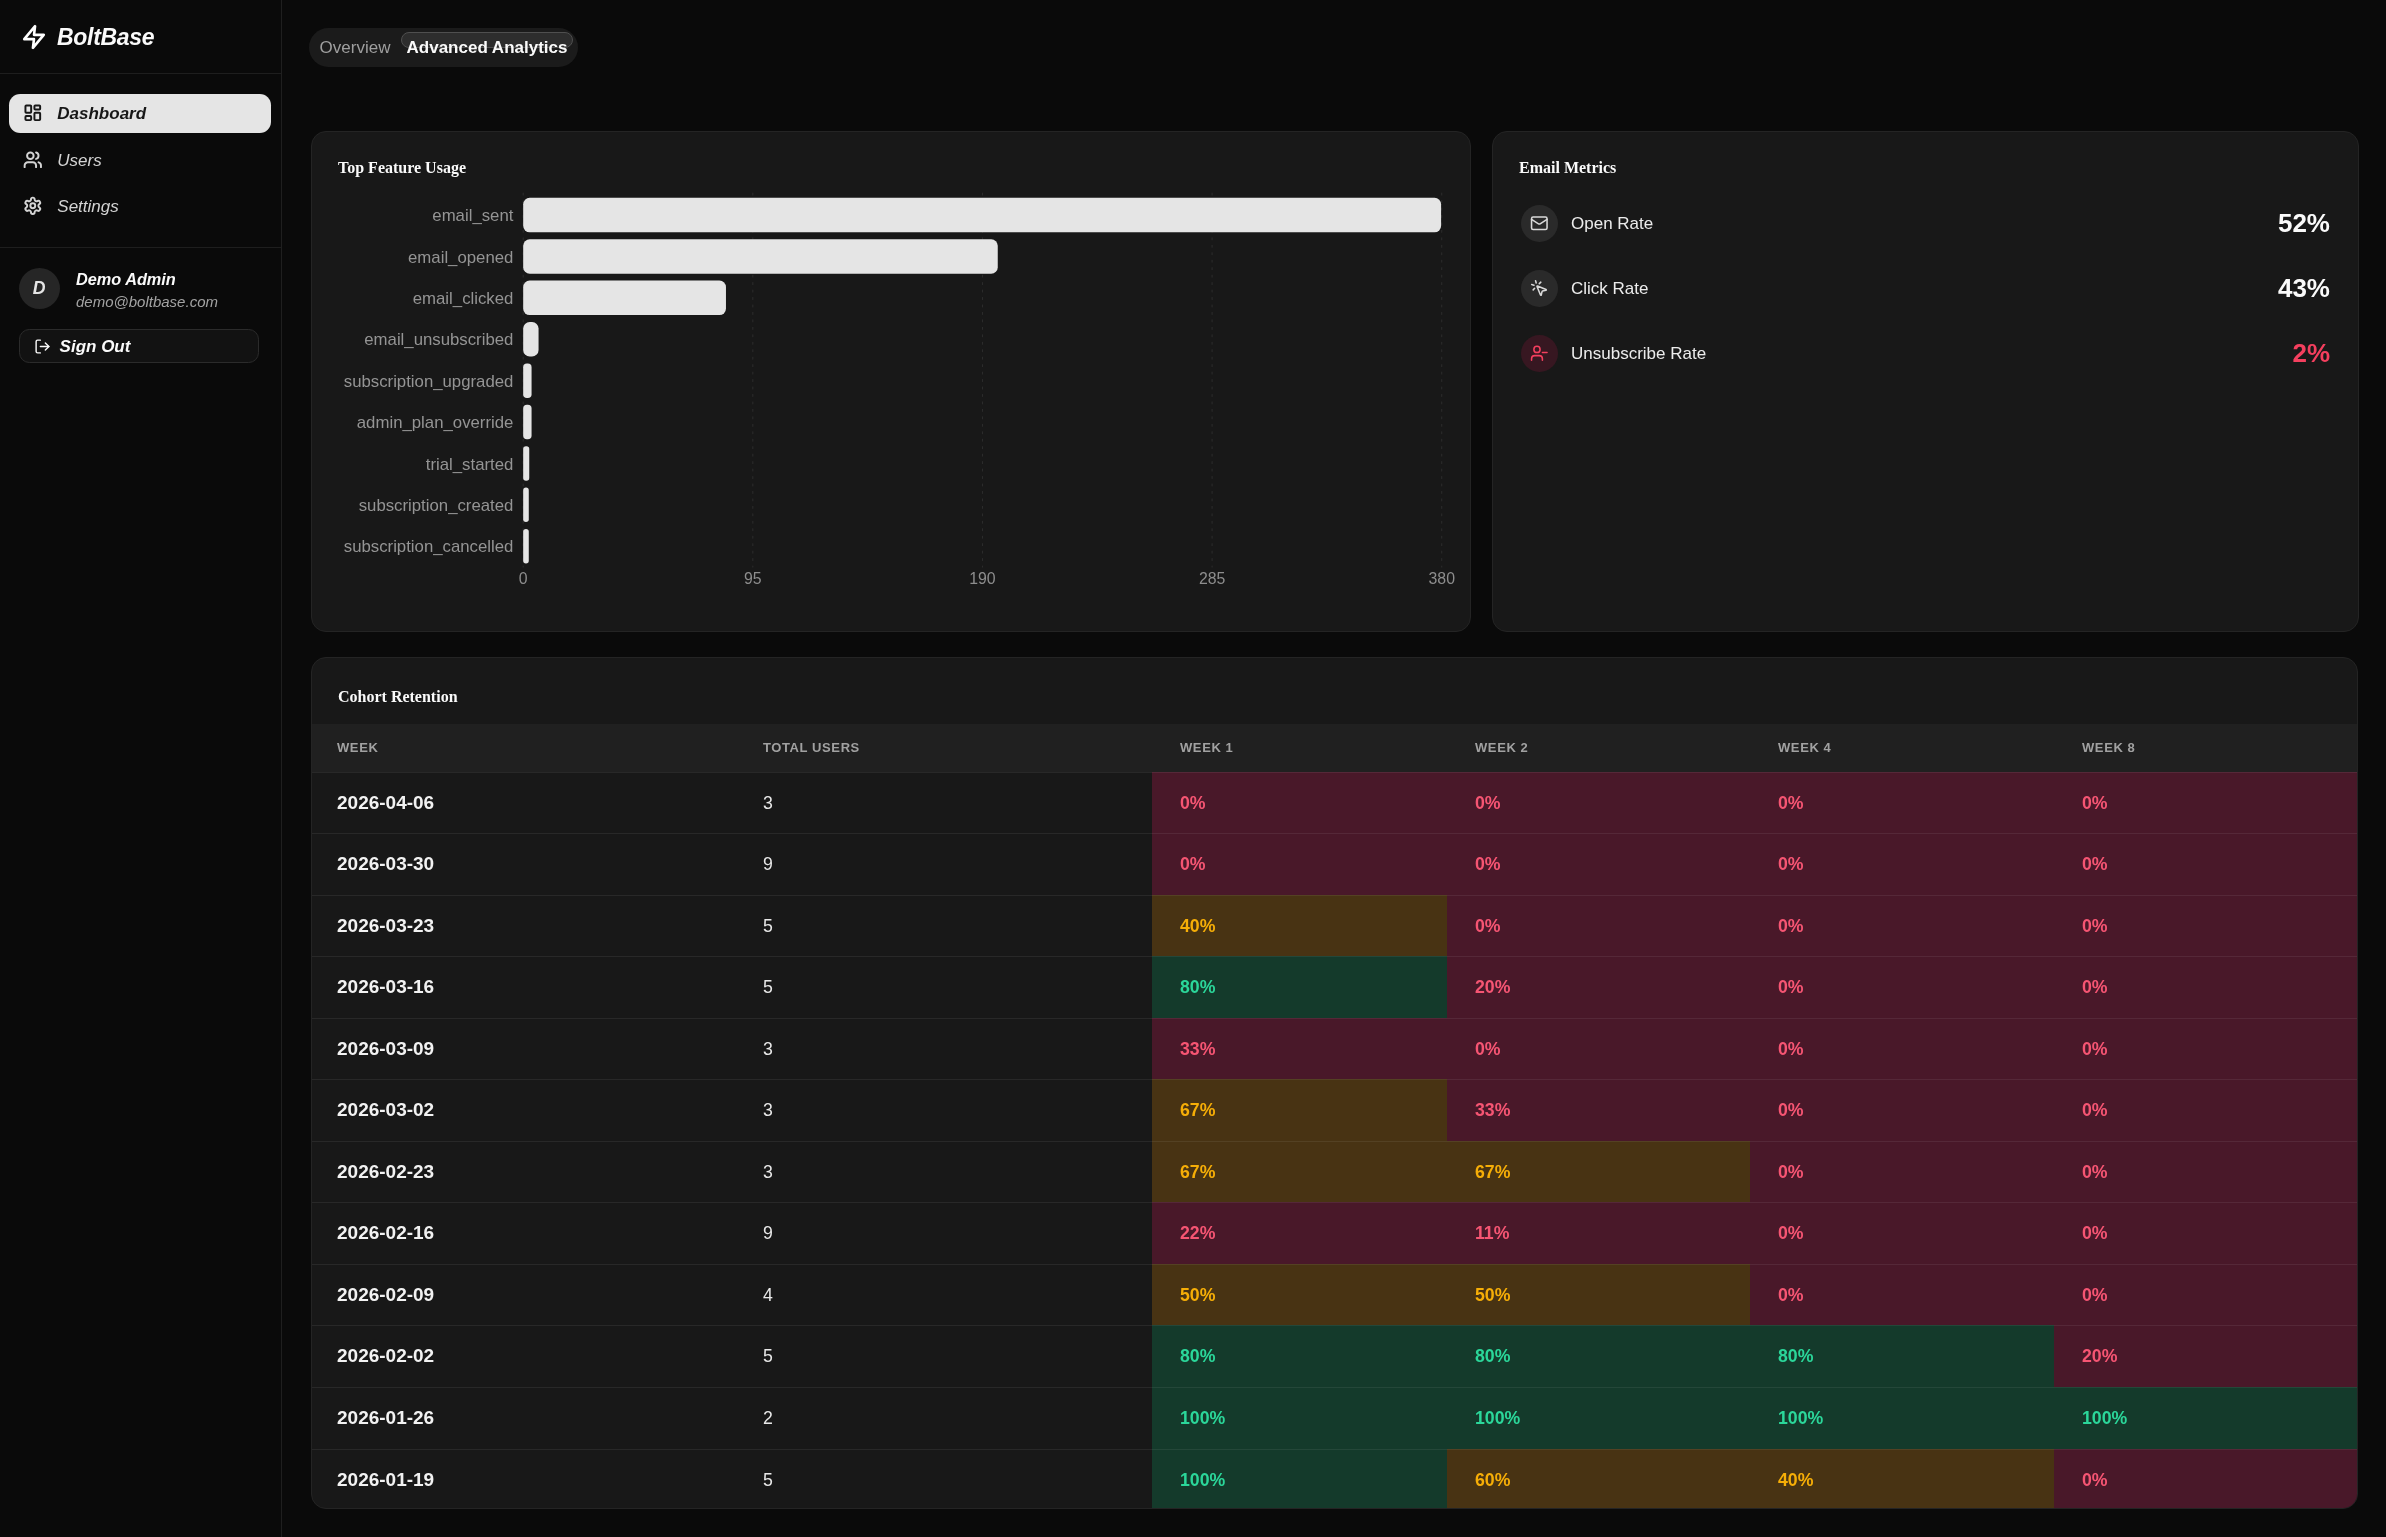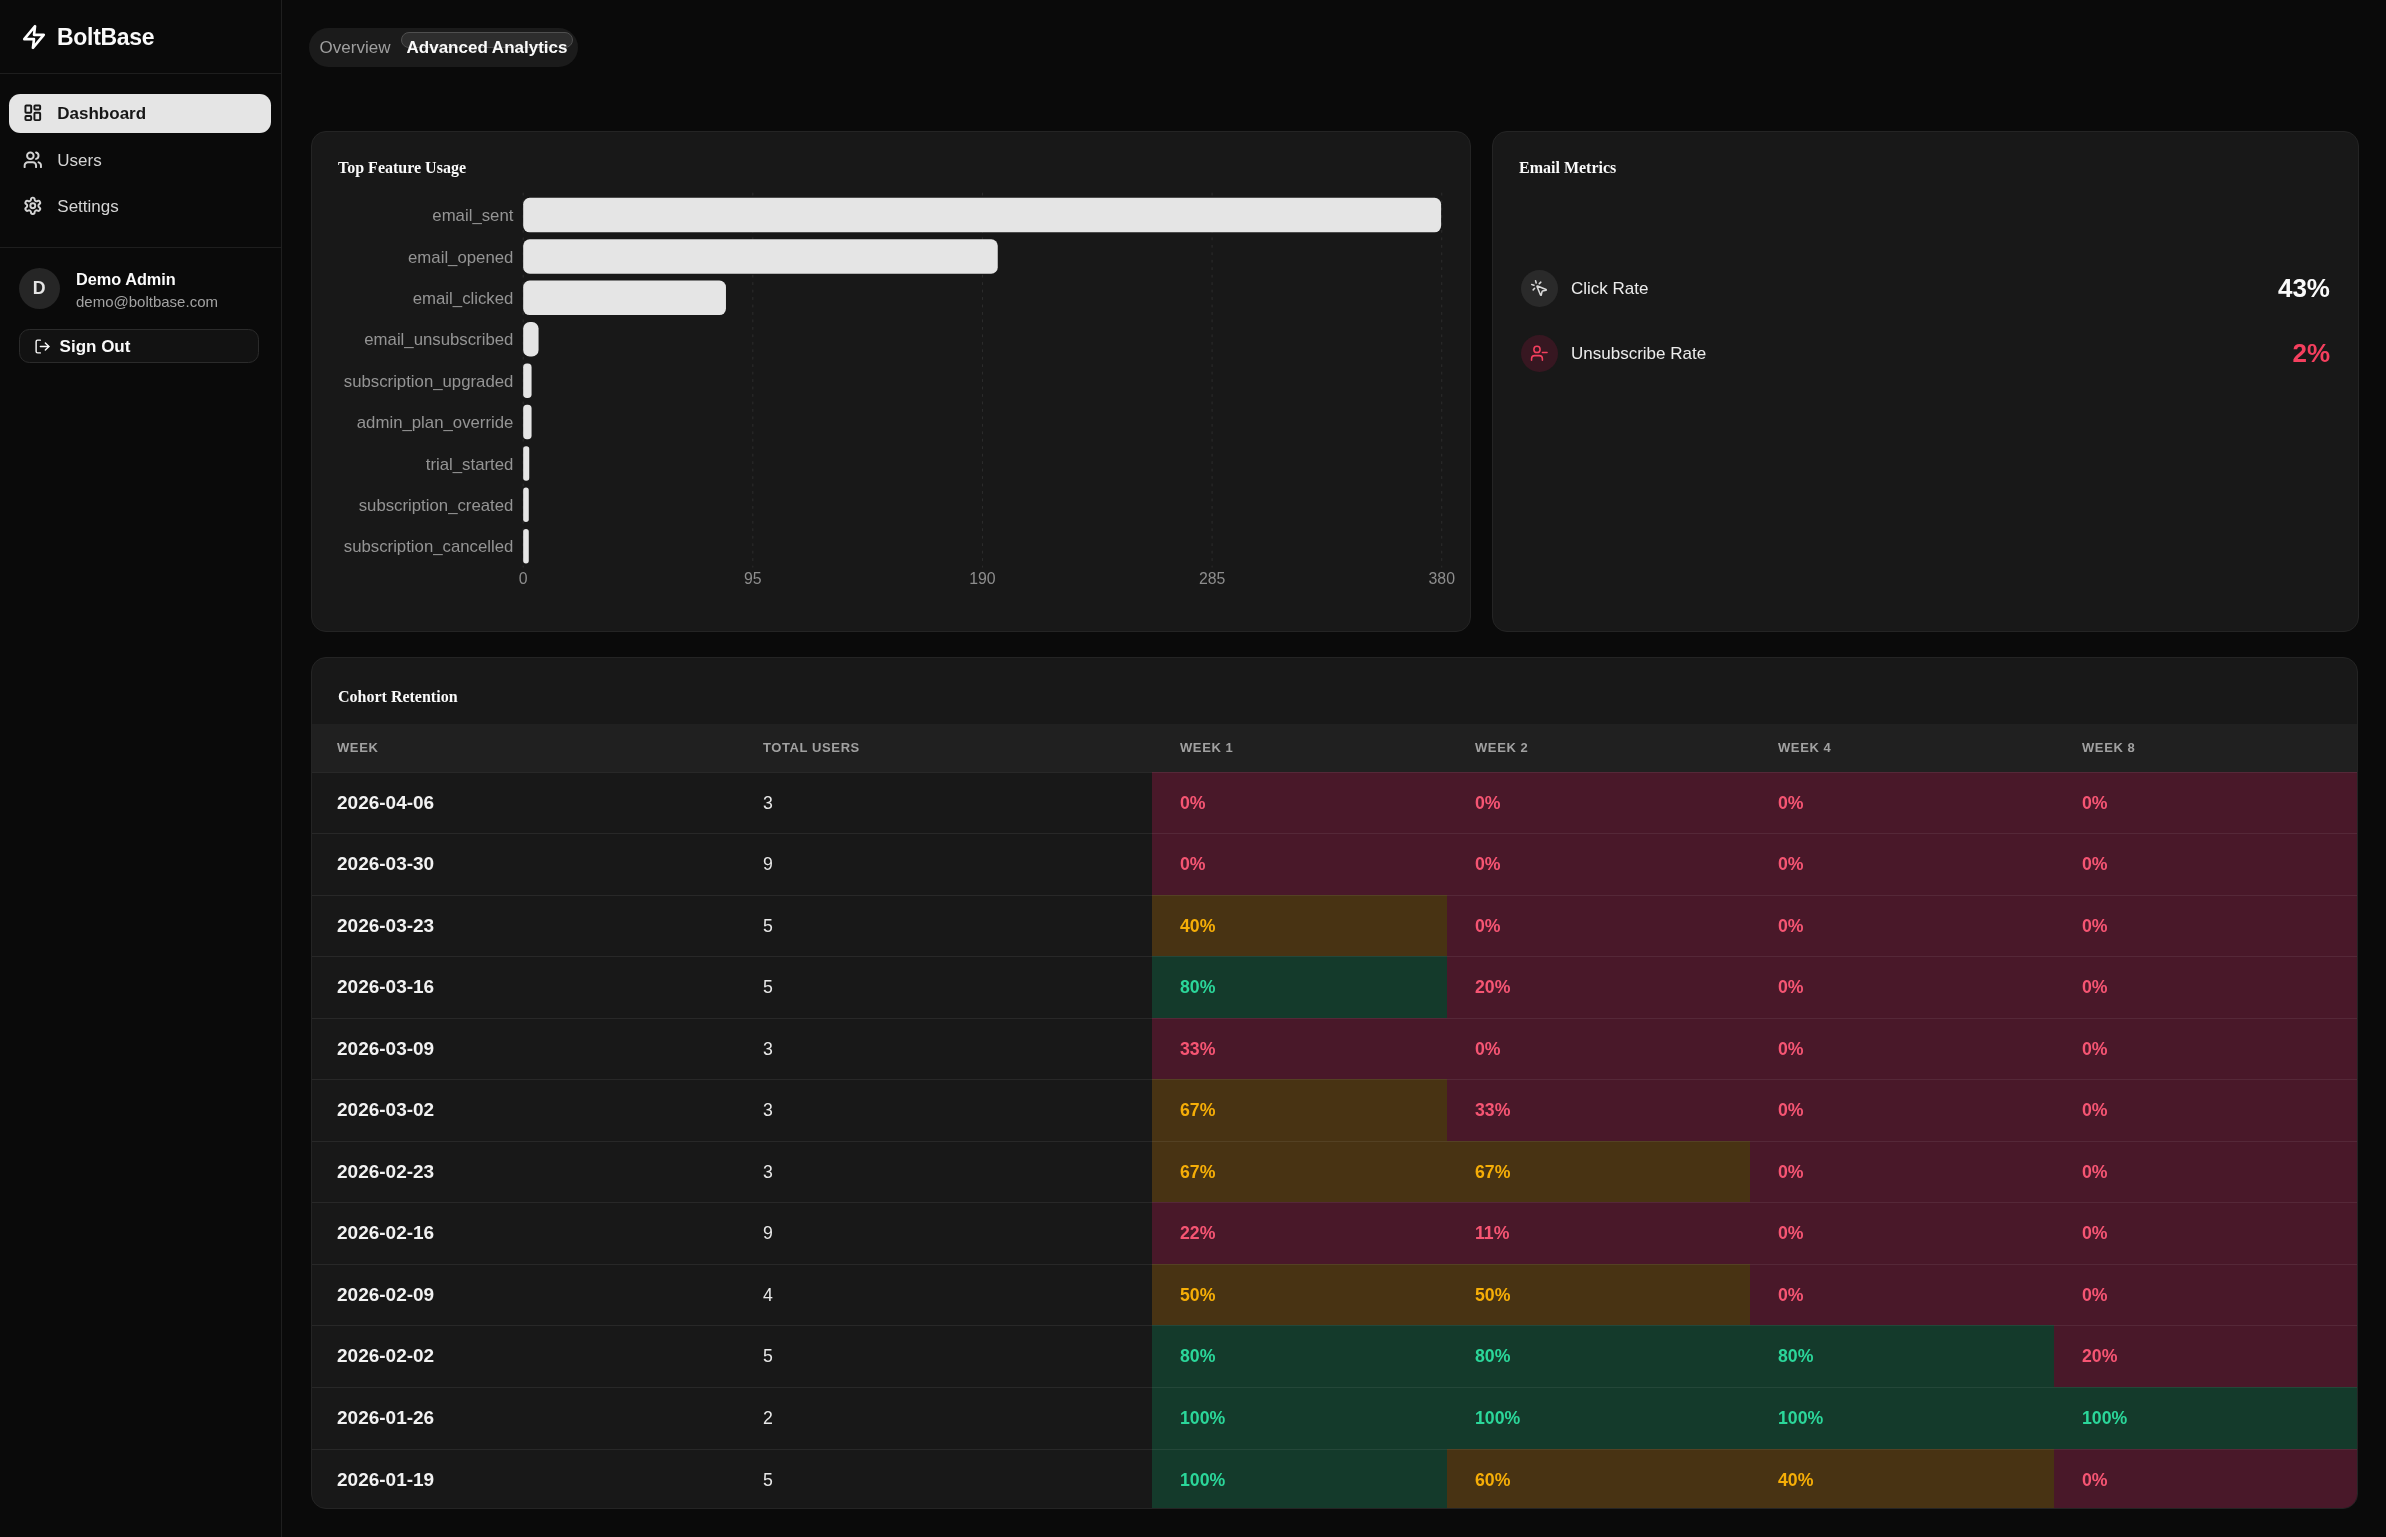--- a/index.html
+++ b/index.html
@@ -1,19 +1,19 @@
 <!DOCTYPE html>
 <html style="font-size:15px"><head>
 <meta charset="utf-8">
 <style>
 * { margin:0; padding:0; box-sizing:border-box; font-family:"Liberation Sans", sans-serif; }
 html,body { width:2387px; height:1537px; background:#0a0a0a; overflow:hidden; }
 
 
-#sidebar { position:fixed; left:0; top:0; width:282px; height:1537px; background:#0a0a0a; border-right:0.9px solid #1f1f1f; }
+#sidebar { position:fixed; left:0; top:0; width:282px; height:1537px; background:#0a0a0a; border-right:0.9px solid #1f1f1f;font-style:italic; }
 #logo-icon { position:absolute; left:20.5px; top:24px; color:#fff; }
 #logo-text { position:absolute; left:57px; top:25px; line-height:25px; font-size:23px; font-weight:bold; color:#fafafa; letter-spacing:-0.3px; }
 #hdr-line { position:absolute; left:0; top:73px; width:100%; height:0.9px; background:#1e1e1e; }
 .nav-item { position:absolute; left:9.3px; width:262px; height:39px; border-radius:11.2px; color:#d4d4d4; }
 .nav-item.active { background:#e5e5e5; color:#171717; }
 .nav-item svg { position:absolute; left:14px; top:9.3px; }
 .nav-item span { position:absolute; left:48px; top:0; line-height:39px; font-size:17px; font-weight:500; }
 .nav-item.active span { font-weight:600; }
 #prof-line { position:absolute; left:0; top:247px; width:100%; height:0.9px; background:#1e1e1e; }
 #avatar { position:absolute; left:18.6px; top:268px; width:41px; height:41px; border-radius:50%; background:#262626; color:#e5e5e5; font-size:17.7px; font-weight:bold; text-align:center; line-height:41px; }
@@ -153,20 +153,30 @@
       <text x="719.1" y="484">190</text>
       <text x="965.4" y="484">285</text>
       <text x="1211.7" y="484">380</text>
     </g>
   </g>
     </svg>
 </section>
 
 <section class="card" id="card-email">
   <h3>Email Metrics</h3>
+  <div class="em-row" style="top:73px;">
+    <div class="em-ic">
+        <svg width="18.6" height="18.6" viewBox="0 0 24 24" fill="none" stroke="currentColor" stroke-width="2" stroke-linecap="round" stroke-linejoin="round">
+          <rect width="20" height="16" x="2" y="4" rx="2"></rect>
+          <path d="m22 7-8.97 5.7a1.94 1.94 0 0 1-2.06 0L2 7"></path>
+        </svg>
+      </div>
+    <div class="em-lbl">Open Rate</div>
+    <div class="em-val">52%</div>
+  </div>
   <div class="em-row" style="top:138px;">
     <div class="em-ic">
         <svg width="18.6" height="18.6" viewBox="0 0 24 24" fill="none" stroke="currentColor" stroke-width="2" stroke-linecap="round" stroke-linejoin="round">
           <path d="M14 4.1 12 6"></path>
           <path d="m5.1 8-2.9-.8"></path>
           <path d="m6 12-1.9 2"></path>
           <path d="M7.2 2.2 8 5.1"></path>
           <path d="M9.037 9.69a.498.498 0 0 1 .653-.653l11 4.5a.5.5 0 0 1-.074.949l-4.349 1.041a1 1 0 0 0-.74.739l-1.04 4.35a.5.5 0 0 1-.95.074z"></path>
         </svg>
       </div>

